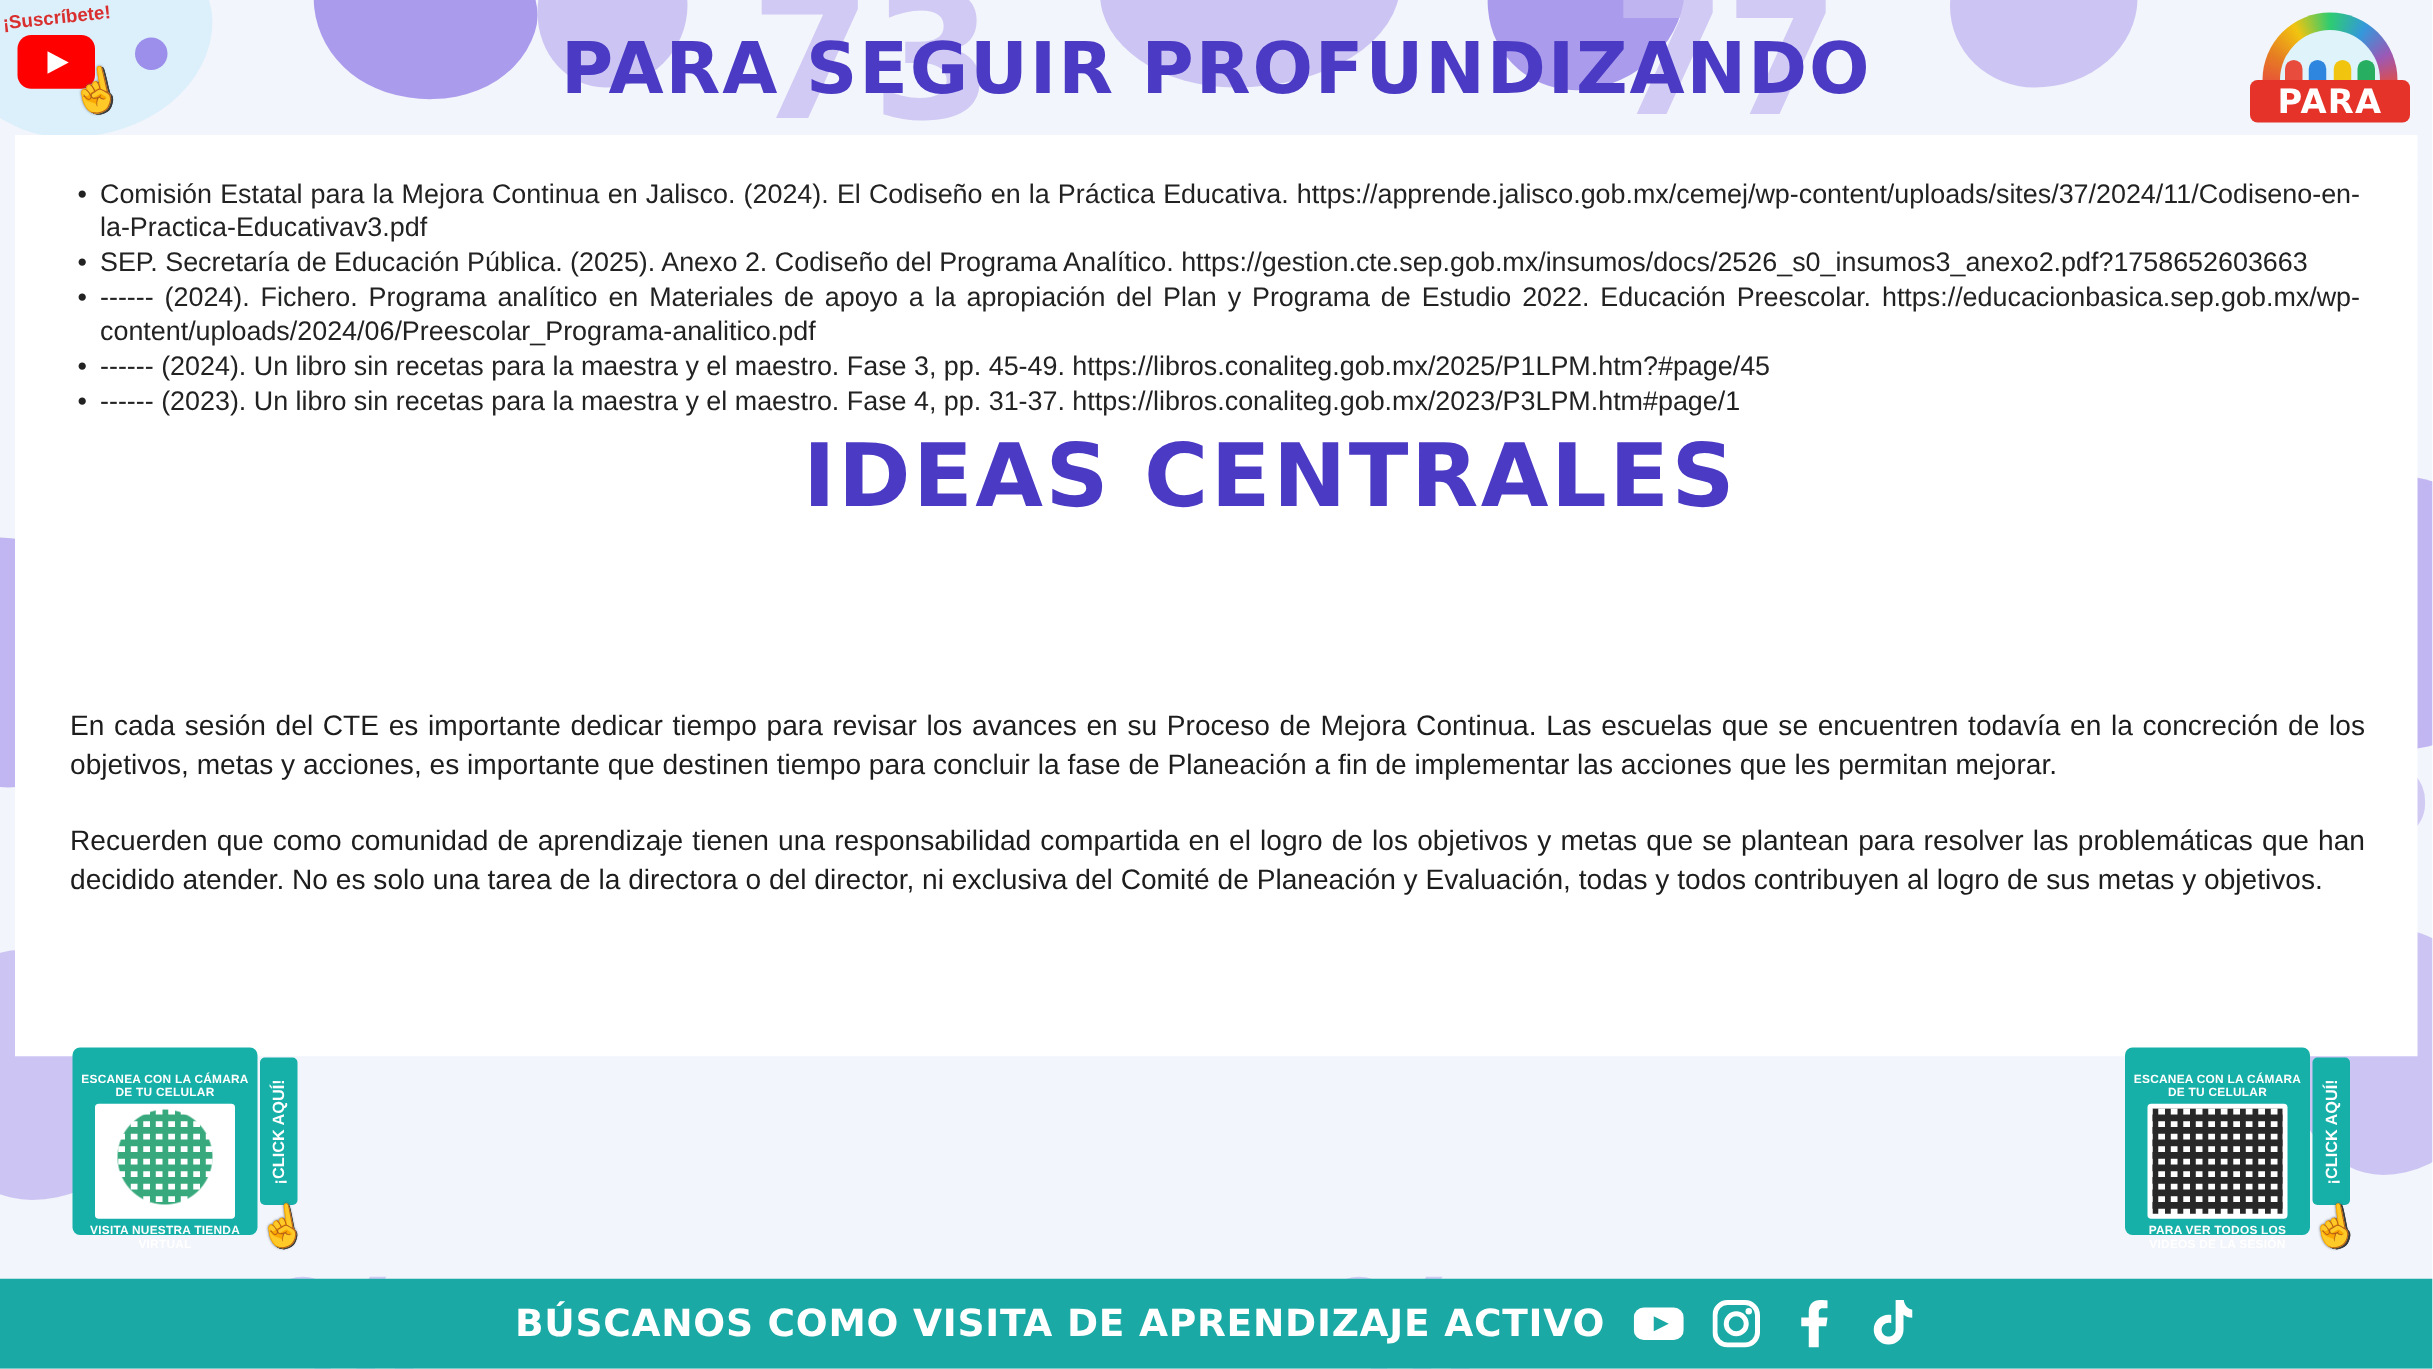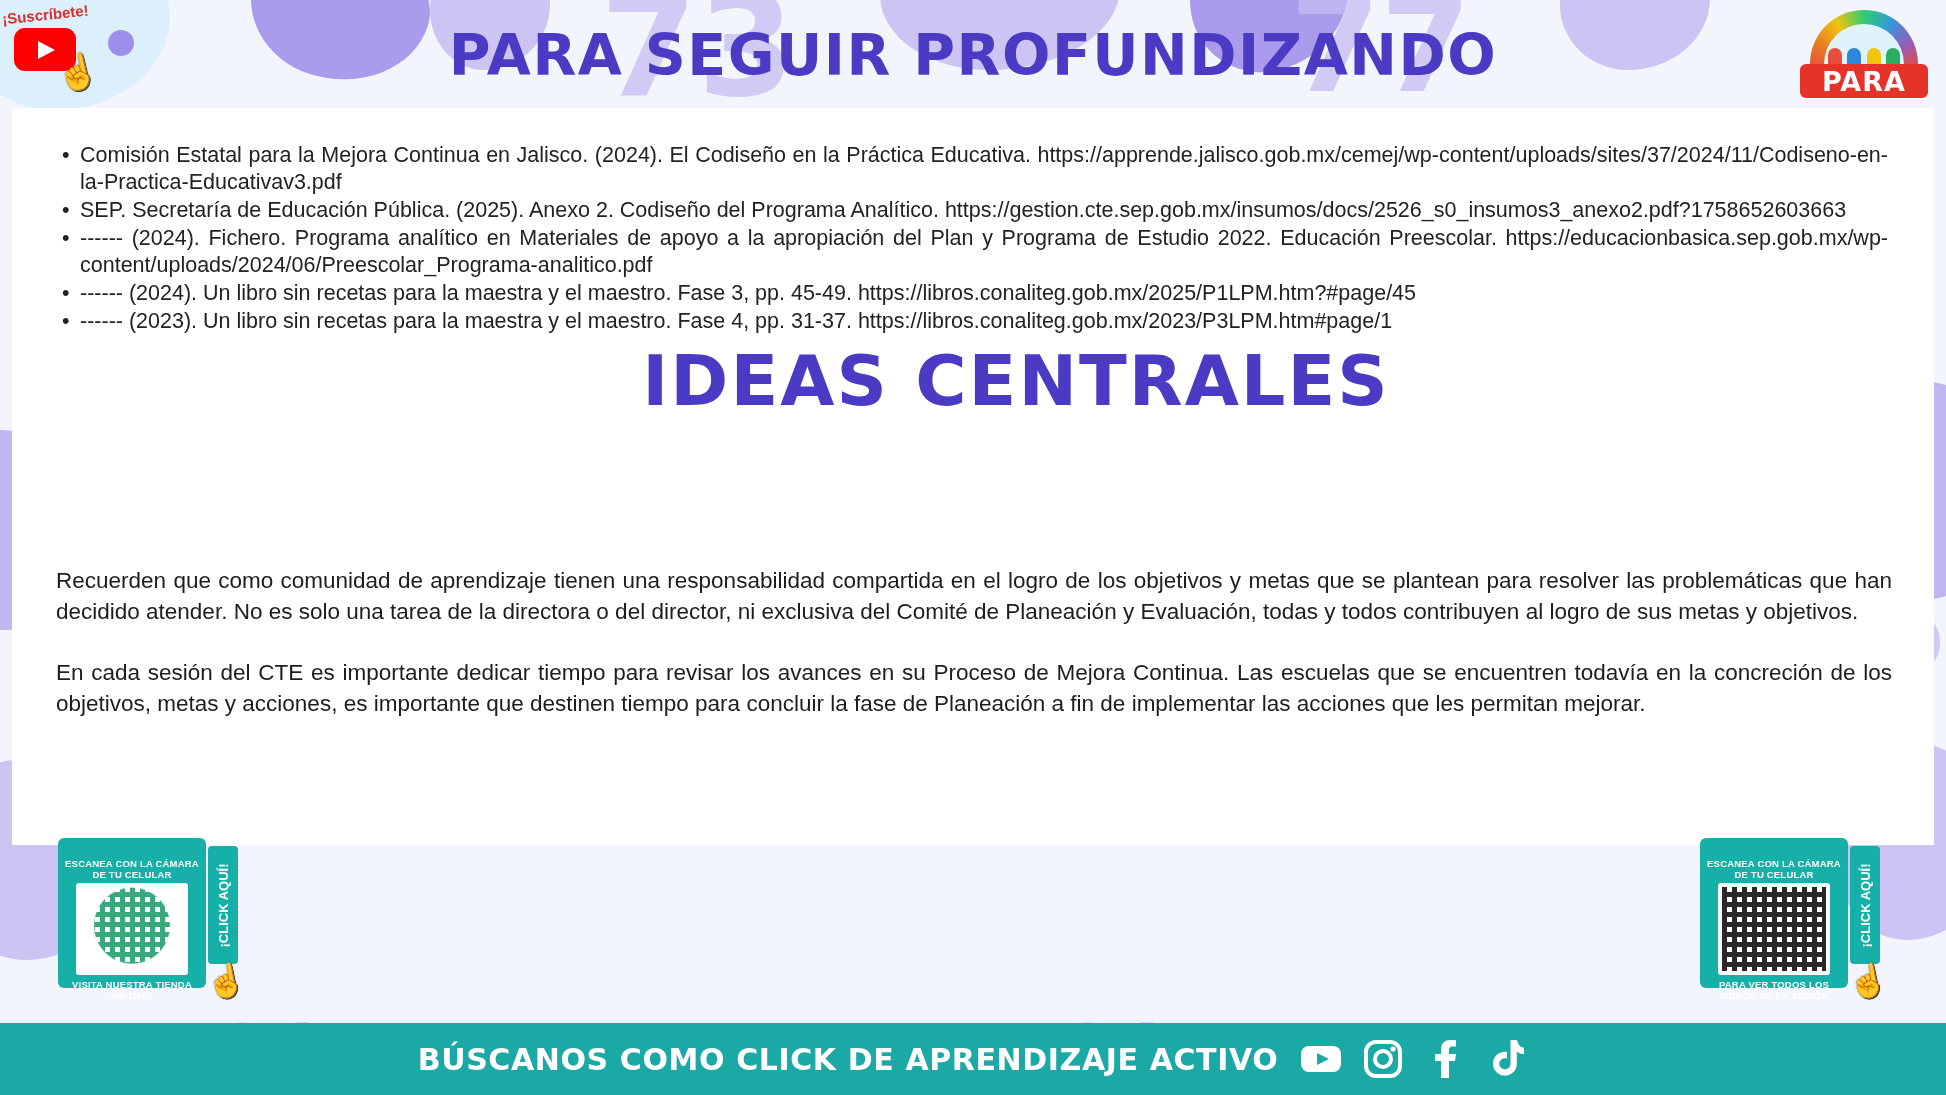--- a/index.html
+++ b/index.html
@@ -414,22 +414,22 @@
   <div class="ref-item">Comisión Estatal para la Mejora Continua en Jalisco. (2024). El Codiseño en la Práctica Educativa. https://apprende.jalisco.gob.mx/cemej/wp-content/uploads/sites/37/2024/11/Codiseno-en-la-Practica-Educativav3.pdf</div>
   <div class="ref-item">SEP. Secretaría de Educación Pública. (2025). Anexo 2. Codiseño del Programa Analítico. https://gestion.cte.sep.gob.mx/insumos/docs/2526_s0_insumos3_anexo2.pdf?1758652603663</div>
   <div class="ref-item">------ (2024). Fichero. Programa analítico en Materiales de apoyo a la apropiación del Plan y Programa de Estudio 2022. Educación Preescolar. https://educacionbasica.sep.gob.mx/wp-content/uploads/2024/06/Preescolar_Programa-analitico.pdf</div>
   <div class="ref-item justified-wide">------ (2024). Un libro sin recetas para la maestra y el maestro. Fase 3, pp. 45-49. https://libros.conaliteg.gob.mx/2025/P1LPM.htm?#page/45</div>
   <div class="ref-item justified-wide">------ (2023). Un libro sin recetas para la maestra y el maestro. Fase 4, pp. 31-37. https://libros.conaliteg.gob.mx/2023/P3LPM.htm#page/1</div>
 </div>
 
 <div class="section-title">IDEAS CENTRALES</div>
 
 <div class="body-copy">
+  <p>En cada sesión del CTE es importante dedicar tiempo para revisar los avances en su Proceso de Mejora Continua. Las escuelas que se encuentren todavía en la concreción de los objetivos, metas y acciones, es importante que destinen tiempo para concluir la fase de Planeación a fin de implementar las acciones que les permitan mejorar.</p>
   <p>Recuerden que como comunidad de aprendizaje tienen una responsabilidad compartida en el logro de los objetivos y metas que se plantean para resolver las problemáticas que han decidido atender. No es solo una tarea de la directora o del director, ni exclusiva del Comité de Planeación y Evaluación, todas y todos contribuyen al logro de sus metas y objetivos.</p>
-  <p>En cada sesión del CTE es importante dedicar tiempo para revisar los avances en su Proceso de Mejora Continua. Las escuelas que se encuentren todavía en la concreción de los objetivos, metas y acciones, es importante que destinen tiempo para concluir la fase de Planeación a fin de implementar las acciones que les permitan mejorar.</p>
 </div>
 
 <div class="qr-card" id="qr-left">
   <div class="qr-head">ESCANEA CON LA CÁMARA DE TU CELULAR</div>
   <div class="qr-box">
     <div class="qr-dots"></div>
   </div>
   <div class="qr-foot">VISITA NUESTRA TIENDA VIRTUAL</div>
   <div class="click-tab">
     <span>¡CLICK AQUÍ!</span>
@@ -443,21 +443,21 @@
     <div class="qr-dots dark"></div>
   </div>
   <div class="qr-foot">PARA VER TODOS LOS VIDEOS DE LA SESIÓN</div>
   <div class="click-tab">
     <span>¡CLICK AQUÍ!</span>
   </div>
   <div class="click-hand">☝</div>
 </div>
 
 <div class="footer">
-  <div class="footer-text">BÚSCANOS COMO CLICK DE APRENDIZAJE ACTIVO</div>
+  <div class="footer-text">BÚSCANOS COMO VISITA DE APRENDIZAJE ACTIVO</div>
   <div class="social">
     <span class="social-icon">
       <svg width="40" height="30" viewBox="0 0 40 30" aria-hidden="true">
         <rect x="0" y="2" width="40" height="26" rx="8" fill="#ffffff"></rect>
         <polygon points="16,9 28,15 16,21" fill="#1aa9a4"></polygon>
       </svg>
     </span>
     <span class="social-icon">
       <svg width="38" height="38" viewBox="0 0 38 38" aria-hidden="true">
         <rect x="2" y="2" width="34" height="34" rx="10" fill="none" stroke="#ffffff" stroke-width="4"></rect>

